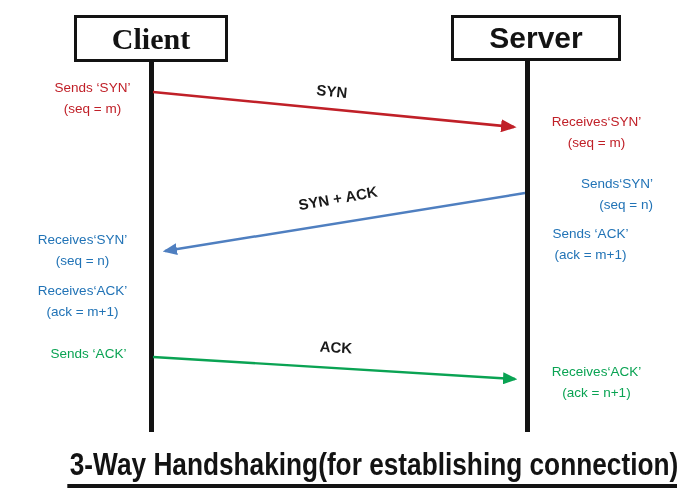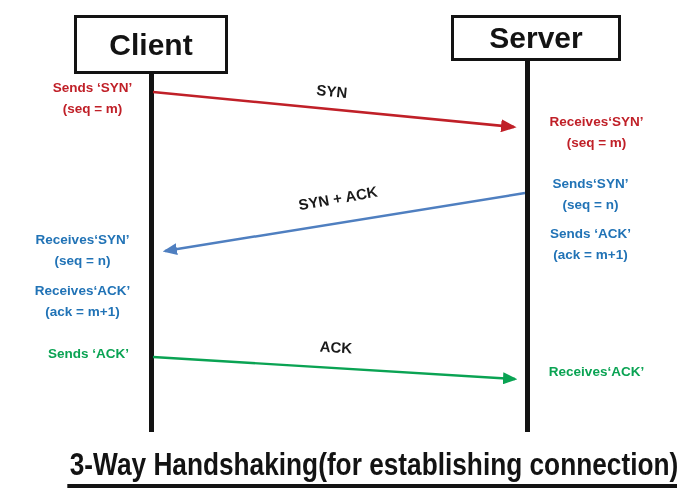--- a/index.html
+++ b/index.html
@@ -20,21 +20,21 @@
     border: 3px solid #131313;
     display: flex;
     align-items: center;
     justify-content: center;
     font-weight: bold;
     font-size: 30px;
     color: #131313;
     letter-spacing: 0px;
     z-index: 3;
   }
-  .actor-box.client { left: 74px;  top: 15px; width: 154px; height: 59px; }
+  .actor-box.client { left: 74px;  top: 15px; width: 154px; height: 47px; font-family: Liberation Serif, serif; }
   .actor-box.server { left: 451px; top: 15px; width: 170px; height: 46px; }
 
   .lifeline {
     position: absolute;
     width: 5px;
     background: #131313;
     z-index: 1;
   }
   .lifeline.client { left: 149px; top: 60px; height: 372px; }
   .lifeline.server { left: 525px; top: 59px; height: 373px; }
@@ -50,37 +50,37 @@
     z-index: 4;
   }
   .msg-label.syn    { left: 332px; top: 91px;  transform: translate(-50%,-50%) rotate(5.5deg); }
   .msg-label.synack { left: 338px; top: 198px; transform: translate(-50%,-50%) rotate(-10deg); }
   .msg-label.ack    { left: 336px; top: 347px; transform: translate(-50%,-50%) rotate(3.5deg); }
 
   .note {
     position: absolute;
     width: 125px;
     text-align: center;
-    font-weight: bold;
+    font-weight: normal;
     font-size: 13.5px;
     line-height: 21px;
     white-space: nowrap;
     z-index: 4;
   }
   .note .l1, .note .l2 { display: block; }
   .note.red   { color: #c02028; }
   .note.blue  { color: #2173b6; }
   .note.green { color: #0aa353; }
 
   .note.client-syn      { left: 30px;  top: 77px;  }
   .note.client-recv-syn { left: 20px;  top: 229px; }
   .note.client-recv-ack { left: 20px;  top: 280px; }
   .note.client-send-ack { left: 26px;  top: 343px; }
   .note.server-recv-syn { left: 534px; top: 111px; }
-  .note.server-send-syn { left: 528px; top: 173px; }
+  .note.server-send-syn { left: 528px; top: 173px; text-align: right; }
   .note.server-send-ack { left: 528px; top: 223px; }
   .note.server-recv-ack { left: 534px; top: 361px; }
 
   .title-row {
     position: absolute;
     left: 0; top: 446px;
     width: 677px;
     text-align: center;
     z-index: 5;
   }
@@ -155,19 +155,20 @@
   <div class="note blue server-send-syn">
     <span class="l1">Sends‘SYN’</span>
     <span class="l2">(seq = n)</span>
   </div>
   <div class="note blue server-send-ack">
     <span class="l1">Sends ‘ACK’</span>
     <span class="l2">(ack = m+1)</span>
   </div>
   <div class="note green server-recv-ack">
     <span class="l1">Receives‘ACK’</span>
+    <span class="l2">(ack = n+1)</span>
   </div>
 
   <div class="title-row">
     <span class="title-text">3-Way Handshaking(for establishing connection)</span>
   </div>
 
 </div>
 
 </body></html>

